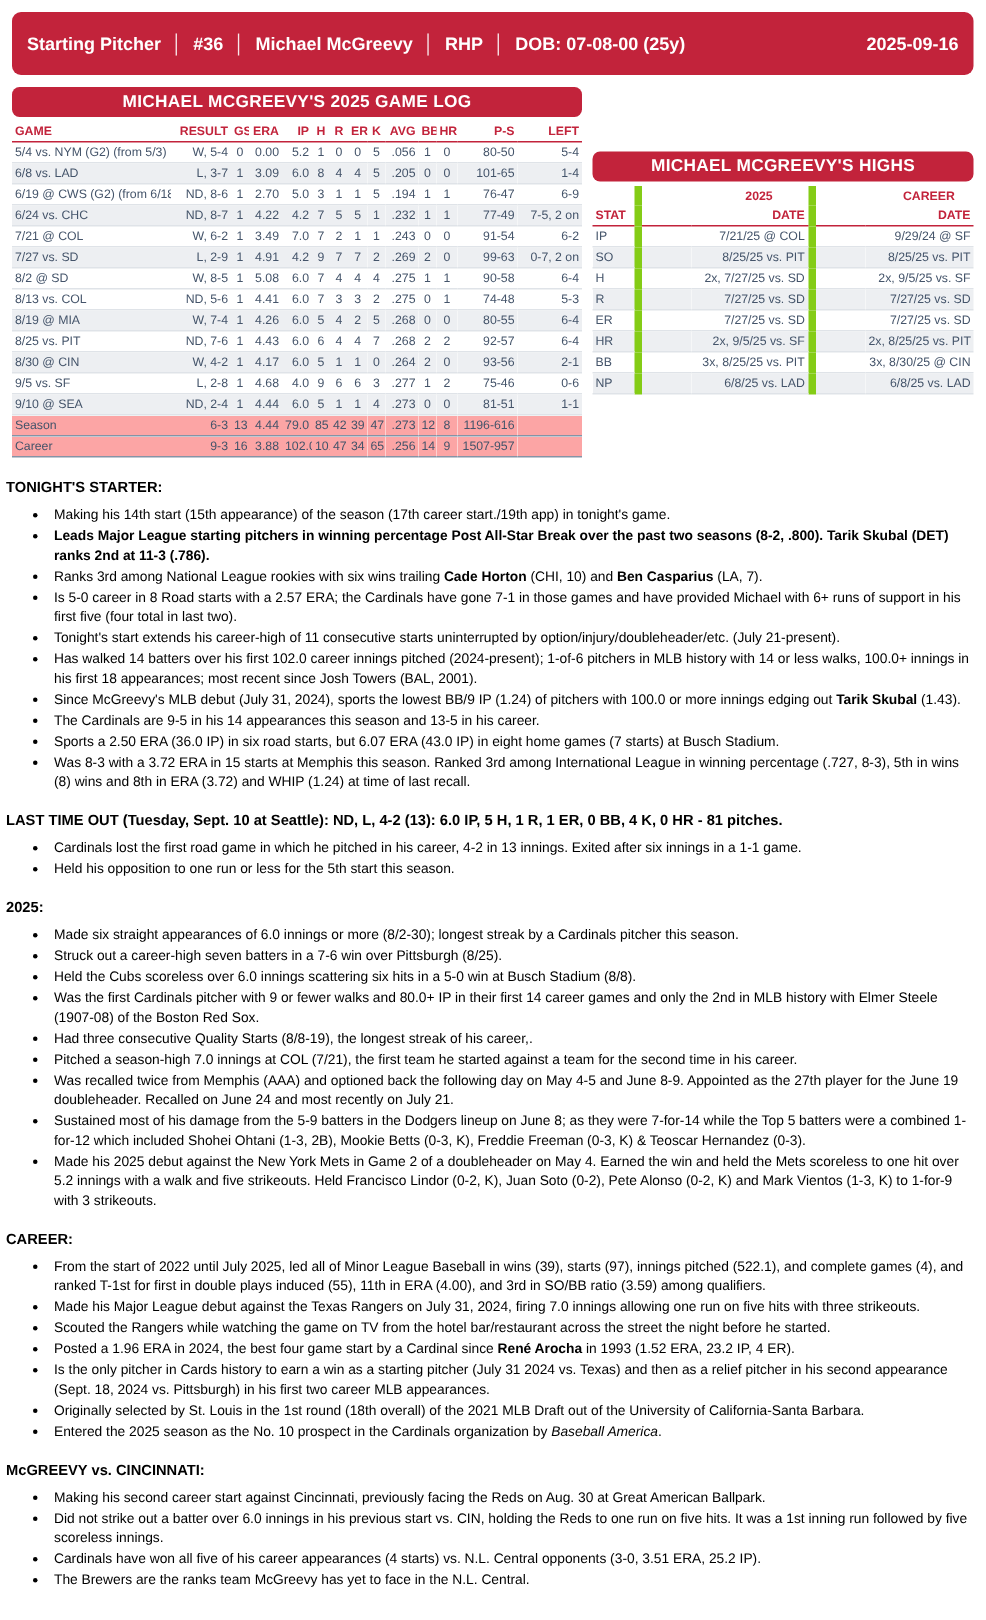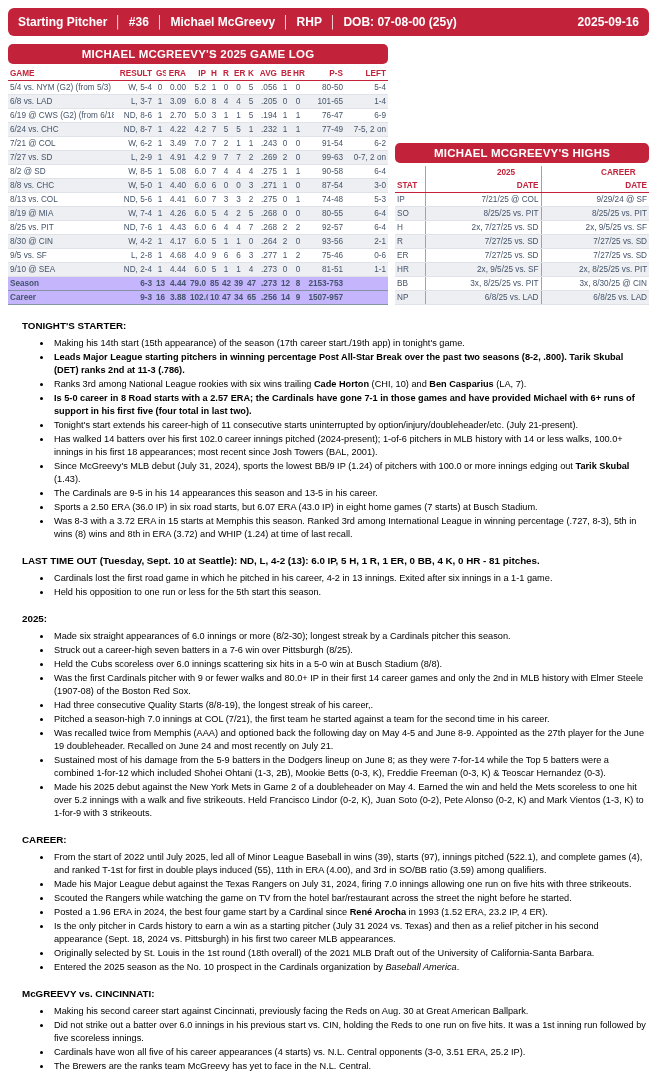--- a/index.html
+++ b/index.html
@@ -9,44 +9,44 @@
     --rowline:#dfe3e8;
     --totline:#8593a6;
   }
   *{box-sizing:border-box;}
   html,body{margin:0;padding:0;}
   body{
     width:657px;height:1080px;overflow:hidden;background:#ffffff;
     font-family:"Liberation Sans",sans-serif;color:#111;
   }
   .topbar{
-    margin:8px 8px 0 8px;height:28px;background:var(--red);border-radius:6px;
+    margin:8px 8px 0 8px;height:42px;background:var(--red);border-radius:6px;
     display:flex;align-items:center;justify-content:space-between;
     padding:0 10px;color:#fff;font-weight:bold;font-size:12px;white-space:nowrap;
   }
   .topbar .sep{margin:0 7px;font-weight:normal;opacity:.9;}
-  .cards{display:flex;gap:7px;margin:8px 8px 0 8px;align-items:flex-end;}
+  .cards{display:flex;gap:7px;margin:8px 8px 0 8px;align-items:center;}
   .card-gamelog{width:380px;flex:0 0 380px;}
   .card-highs{flex:1;}
   .card-title{
     background:var(--red);color:#fff;font-weight:bold;text-align:center;
     border-radius:5px;font-size:11.5px;padding:4px 0;margin-bottom:3px;
     letter-spacing:.2px;
   }
   table{width:100%;border-collapse:collapse;table-layout:fixed;font-size:8.2px;color:var(--tbl-text);}
   th,td{padding:2px 2px;overflow:hidden;white-space:nowrap;}
   thead th{color:var(--red);font-weight:bold;border-bottom:1.5px solid var(--red);}
   .grouphead th{color:var(--red);font-weight:bold;border-bottom:none;text-align:center;}
   tbody tr.striped td{background:var(--stripe);}
   tbody td{border-bottom:1px solid var(--rowline);}
-  tr.totals td{font-weight:bold;border-top:1.5px solid var(--totline);border-bottom:none;background:#c4b5fd;}
+  tr.totals td{font-weight:normal;border-top:1.5px solid var(--totline);border-bottom:none;background:#fca5a5;}
   tr.totals.last td{border-bottom:1.5px solid var(--totline);}
   .al{text-align:left;}.ar{text-align:right;}.ac{text-align:center;}
-  .vline{border-left:1px solid #84cc16;padding-left:48px;}
-  .sections{margin:14px 10px 0 22px;}
+  .vline{border-left:5px solid #84cc16;padding-left:48px;}
+  .sections{margin:14px 10px 0 4px;}
   .section{margin-top:13px;}
   .section:first-child{margin-top:0;}
   .sec-heading{font-size:9.8px;font-weight:bold;color:#000;line-height:13px;}
   .section ul{margin:5px 0 0 0;padding-left:30px;list-style:disc;}
   .section li{font-size:9.2px;line-height:13px;color:#000;margin:0 0 1px 0;padding-left:2px;}
 </style>
 </head>
 <body>
 
 <div class="topbar">
@@ -198,36 +198,20 @@
             <td class="ac">7</td>
             <td class="ac">4</td>
             <td class="ac">4</td>
             <td class="ac">4</td>
             <td class="ar">.275</td>
             <td class="ac">1</td>
             <td class="ac">1</td>
             <td class="ar">90-58</td>
             <td class="ar">6-4</td>
           </tr>
-          <tr class="striped">
-            <td class="al">8/8 vs. CHC</td>
-            <td class="ar">W, 5-0</td>
-            <td class="ac">1</td>
-            <td class="ar">4.40</td>
-            <td class="ar">6.0</td>
-            <td class="ac">6</td>
-            <td class="ac">0</td>
-            <td class="ac">0</td>
-            <td class="ac">3</td>
-            <td class="ar">.271</td>
-            <td class="ac">1</td>
-            <td class="ac">0</td>
-            <td class="ar">87-54</td>
-            <td class="ar">3-0</td>
-          </tr>
           <tr>
             <td class="al">8/13 vs. COL</td>
             <td class="ar">ND, 5-6</td>
             <td class="ac">1</td>
             <td class="ar">4.41</td>
             <td class="ar">6.0</td>
             <td class="ac">7</td>
             <td class="ac">3</td>
             <td class="ac">3</td>
             <td class="ac">2</td>
@@ -323,21 +307,21 @@
             <td class="ac">13</td>
             <td class="ar">4.44</td>
             <td class="ar">79.0</td>
             <td class="ac">85</td>
             <td class="ac">42</td>
             <td class="ac">39</td>
             <td class="ac">47</td>
             <td class="ar">.273</td>
             <td class="ac">12</td>
             <td class="ac">8</td>
-            <td class="ar">2153-753</td>
+            <td class="ar">1196-616</td>
             <td class="ar"></td>
           </tr>
           <tr class="totals last">
             <td class="al">Career</td>
             <td class="ar">9-3</td>
             <td class="ac">16</td>
             <td class="ar">3.88</td>
             <td class="ar">102.0</td>
             <td class="ac">101</td>
             <td class="ac">47</td>
@@ -438,21 +422,21 @@
   </div>
 </div>
 
 <div class="sections" id="sections">
     <div class="section">
       <div class="sec-heading"><span style="font-weight: bold;">TONIGHT'S STARTER:</span></div>
       <ul>
         <li><span>Making his 14th start (15th appearance) of the season (17th career start./19th app) in tonight's game.</span></li>
         <li><span style="font-weight: bold;">Leads Major League starting pitchers in winning percentage Post All-Star Break over the past two seasons (8-2, .800). Tarik Skubal (DET) ranks 2nd at 11-3 (.786).</span></li>
         <li><span>Ranks 3rd among National League rookies with six wins trailing </span><span style="font-weight: bold;">Cade Horton</span><span> (CHI, 10) and </span><span style="font-weight: bold;">Ben Casparius</span><span> (LA, 7).</span></li>
-        <li><span style="font-weight: bold;">Is 5-0 career in 8 Road starts with a 2.57 ERA; the Cardinals have gone 7-1 in those games and have provided Michael with 6+ runs of support in his first five (four total in last two).</span></li>
+        <li><span style="font-weight: normal;">Is 5-0 career in 8 Road starts with a 2.57 ERA; the Cardinals have gone 7-1 in those games and have provided Michael with 6+ runs of support in his first five (four total in last two).</span></li>
         <li><span>Tonight's start extends his career-high of 11 consecutive starts uninterrupted by option/injury/doubleheader/etc. (July 21-present).</span></li>
         <li><span>Has walked 14 batters over his first 102.0 career innings pitched (2024-present); 1-of-6 pitchers in MLB history with 14 or less walks, 100.0+ innings in his first 18 appearances; most recent since Josh Towers (BAL, 2001).</span></li>
         <li><span>Since McGreevy's MLB debut (July 31, 2024), sports the lowest BB/9 IP (1.24) of pitchers with 100.0 or more innings edging out </span><span style="font-weight: bold;">Tarik Skubal</span><span> (1.43).</span></li>
         <li><span>The Cardinals are 9-5 in his 14 appearances this season and 13-5 in his career.</span></li>
         <li><span>Sports a 2.50 ERA (36.0 IP) in six road starts, but 6.07 ERA (43.0 IP) in eight home games (7 starts) at Busch Stadium.</span></li>
         <li><span>Was 8-3 with a 3.72 ERA in 15 starts at Memphis this season. Ranked 3rd among International League in winning percentage (.727, 8-3), 5th in wins (8) wins and 8th in ERA (3.72) and WHIP (1.24) at time of last recall.</span></li>
       </ul>
     </div>
     <div class="section">
       <div class="sec-heading"><span style="font-weight: bold;">LAST TIME OUT (Tuesday, Sept. 10 at Seattle): ND, L, 4-2 (13): 6.0 IP, 5 H, 1 R, 1 ER, 0 BB, 4 K, 0 HR - 81 pitches.</span></div>

